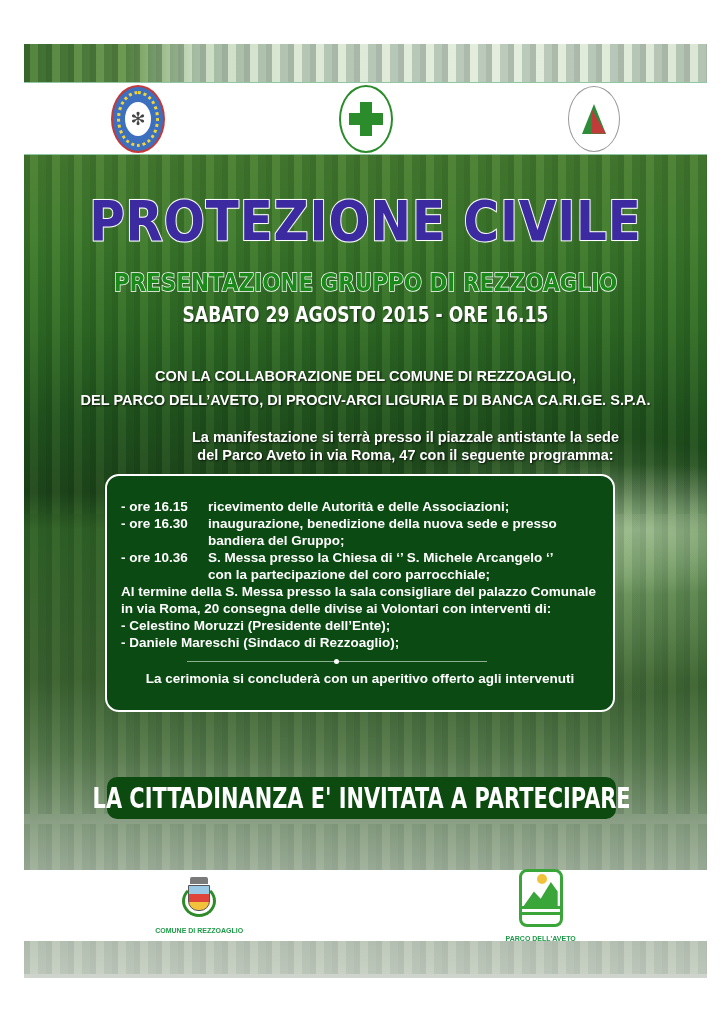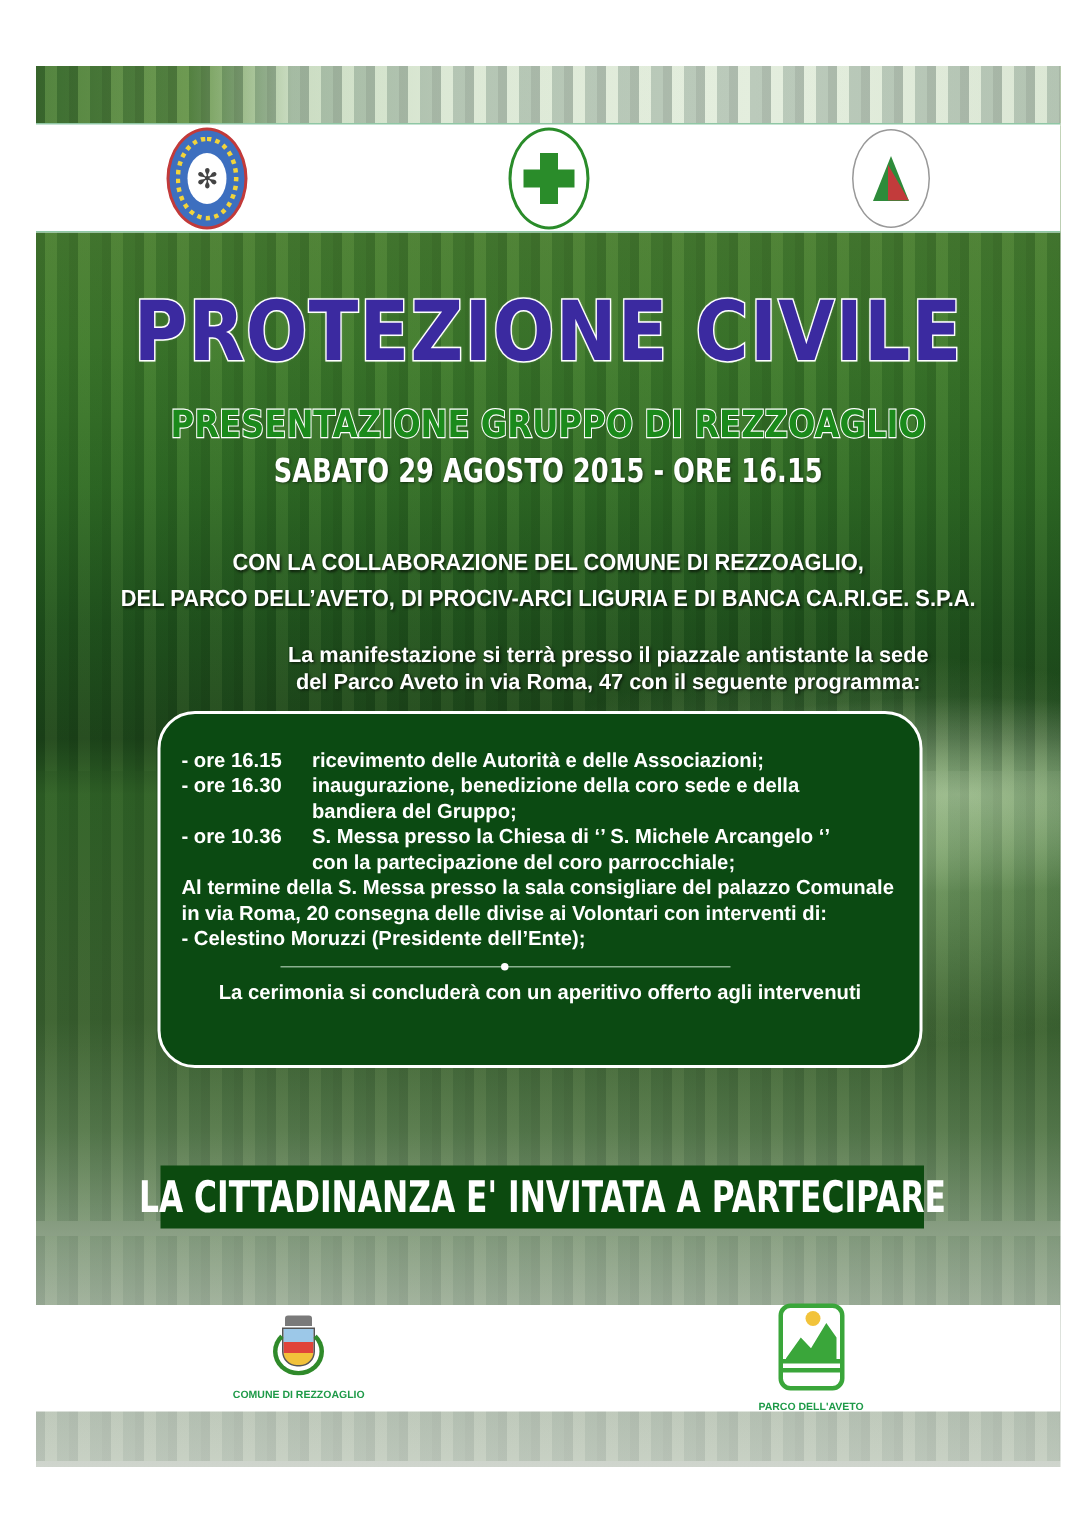--- a/index.html
+++ b/index.html
@@ -93,39 +93,39 @@
     transform: scaleX(0.94); text-shadow: 1px 1px 2px rgba(0,0,0,0.7);
   }
   .intro {
     position: absolute; left: 0; width: 683px; text-align: center; top: 384px;
     font-weight: bold; font-size: 14.5px; color: #ffffff; line-height: 18px;
     text-shadow: 1px 1px 2px rgba(0,0,0,0.7);
     margin-left: 40px;
   }
   .program-box {
     position: absolute; left: 81px; top: 430px; width: 510px; height: 238px;
-    background: #0b4a12; border: 2px solid #ffffff; border-radius: 25px; box-sizing: border-box;
+    background: #0b4a12; border: 2px solid #ffffff; border-radius: 14px; box-sizing: border-box;
     padding: 22px 0 0 14px; color: #ffffff; font-weight: bold; font-size: 13.5px; line-height: 17px;
   }
   .prog-row { display: flex; white-space: nowrap; }
   .prog-time { width: 87px; flex: none; }
   .prog-cont { padding-left: 87px; white-space: nowrap; }
   .prog-line { white-space: nowrap; }
   .divider {
     position: relative; margin: 10px 0 0 66px; width: 300px; height: 1px; background: #8ab08f;
   }
   .divider .dot {
     position: absolute; left: 147px; top: -2px; width: 5px; height: 5px; border-radius: 50%; background: #ffffff;
   }
   .closing {
     margin-top: 8px; text-align: center; padding-right: 14px; font-size: 13.5px; line-height: 17px;
   }
   .invite {
     position: absolute; left: 83px; top: 733px; width: 509px; height: 42px;
-    background: #0c4a0f; border-radius: 0; display: flex; align-items: center; justify-content: center;
+    background: #0c4a0f; border-radius: 10px; display: flex; align-items: center; justify-content: center;
   }
   .invite span {
     font-family: "DejaVu Sans", sans-serif; font-weight: bold; font-size: 29px; color: #ffffff;
     transform: scaleX(0.72); white-space: nowrap; display: inline-block;
   }
   .sponsor { display: flex; flex-direction: column; align-items: center; }
   .crest {
     width: 34px; height: 44px; position: relative; margin-bottom: 4px;
   }
   .crest .crown { width: 18px; height: 7px; background: #7a7a7a; margin: 0 auto; border-radius: 2px 2px 0 0; }
@@ -195,31 +195,32 @@
     <div>del Parco Aveto in via Roma, 47 con il seguente programma:</div>
   </div>
 
   <div class="program-box">
     <div class="prog-row">
       <span class="prog-time">- ore 16.15</span>
       <span>ricevimento delle Autorità e delle Associazioni;</span>
     </div>
     <div class="prog-row">
       <span class="prog-time">- ore 16.30</span>
-      <span>inaugurazione, benedizione della coro sede e della</span>
+      <span>inaugurazione, benedizione della nuova sede e presso</span>
     </div>
     <div class="prog-cont">bandiera del Gruppo;</div>
     <div class="prog-row">
       <span class="prog-time">- ore 10.36</span>
       <span>S. Messa presso la Chiesa di ‘’ S. Michele Arcangelo ‘’</span>
     </div>
     <div class="prog-cont">con la partecipazione del coro parrocchiale;</div>
     <div class="prog-line">Al termine della S. Messa presso la sala consigliare del palazzo Comunale</div>
     <div class="prog-line">in via Roma, 20 consegna delle divise ai Volontari con interventi di:</div>
     <div class="prog-line">- Celestino Moruzzi (Presidente dell’Ente);</div>
+    <div class="prog-line">- Daniele Mareschi (Sindaco di Rezzoaglio);</div>
     <div class="divider">
         <div class="dot"></div>
       </div>
     <div class="closing">
       <div>La cerimonia si concluderà con un aperitivo offerto  agli intervenuti</div>
     </div>
   </div>
 
   <div class="invite">
     <span>LA CITTADINANZA E' INVITATA A PARTECIPARE</span>

